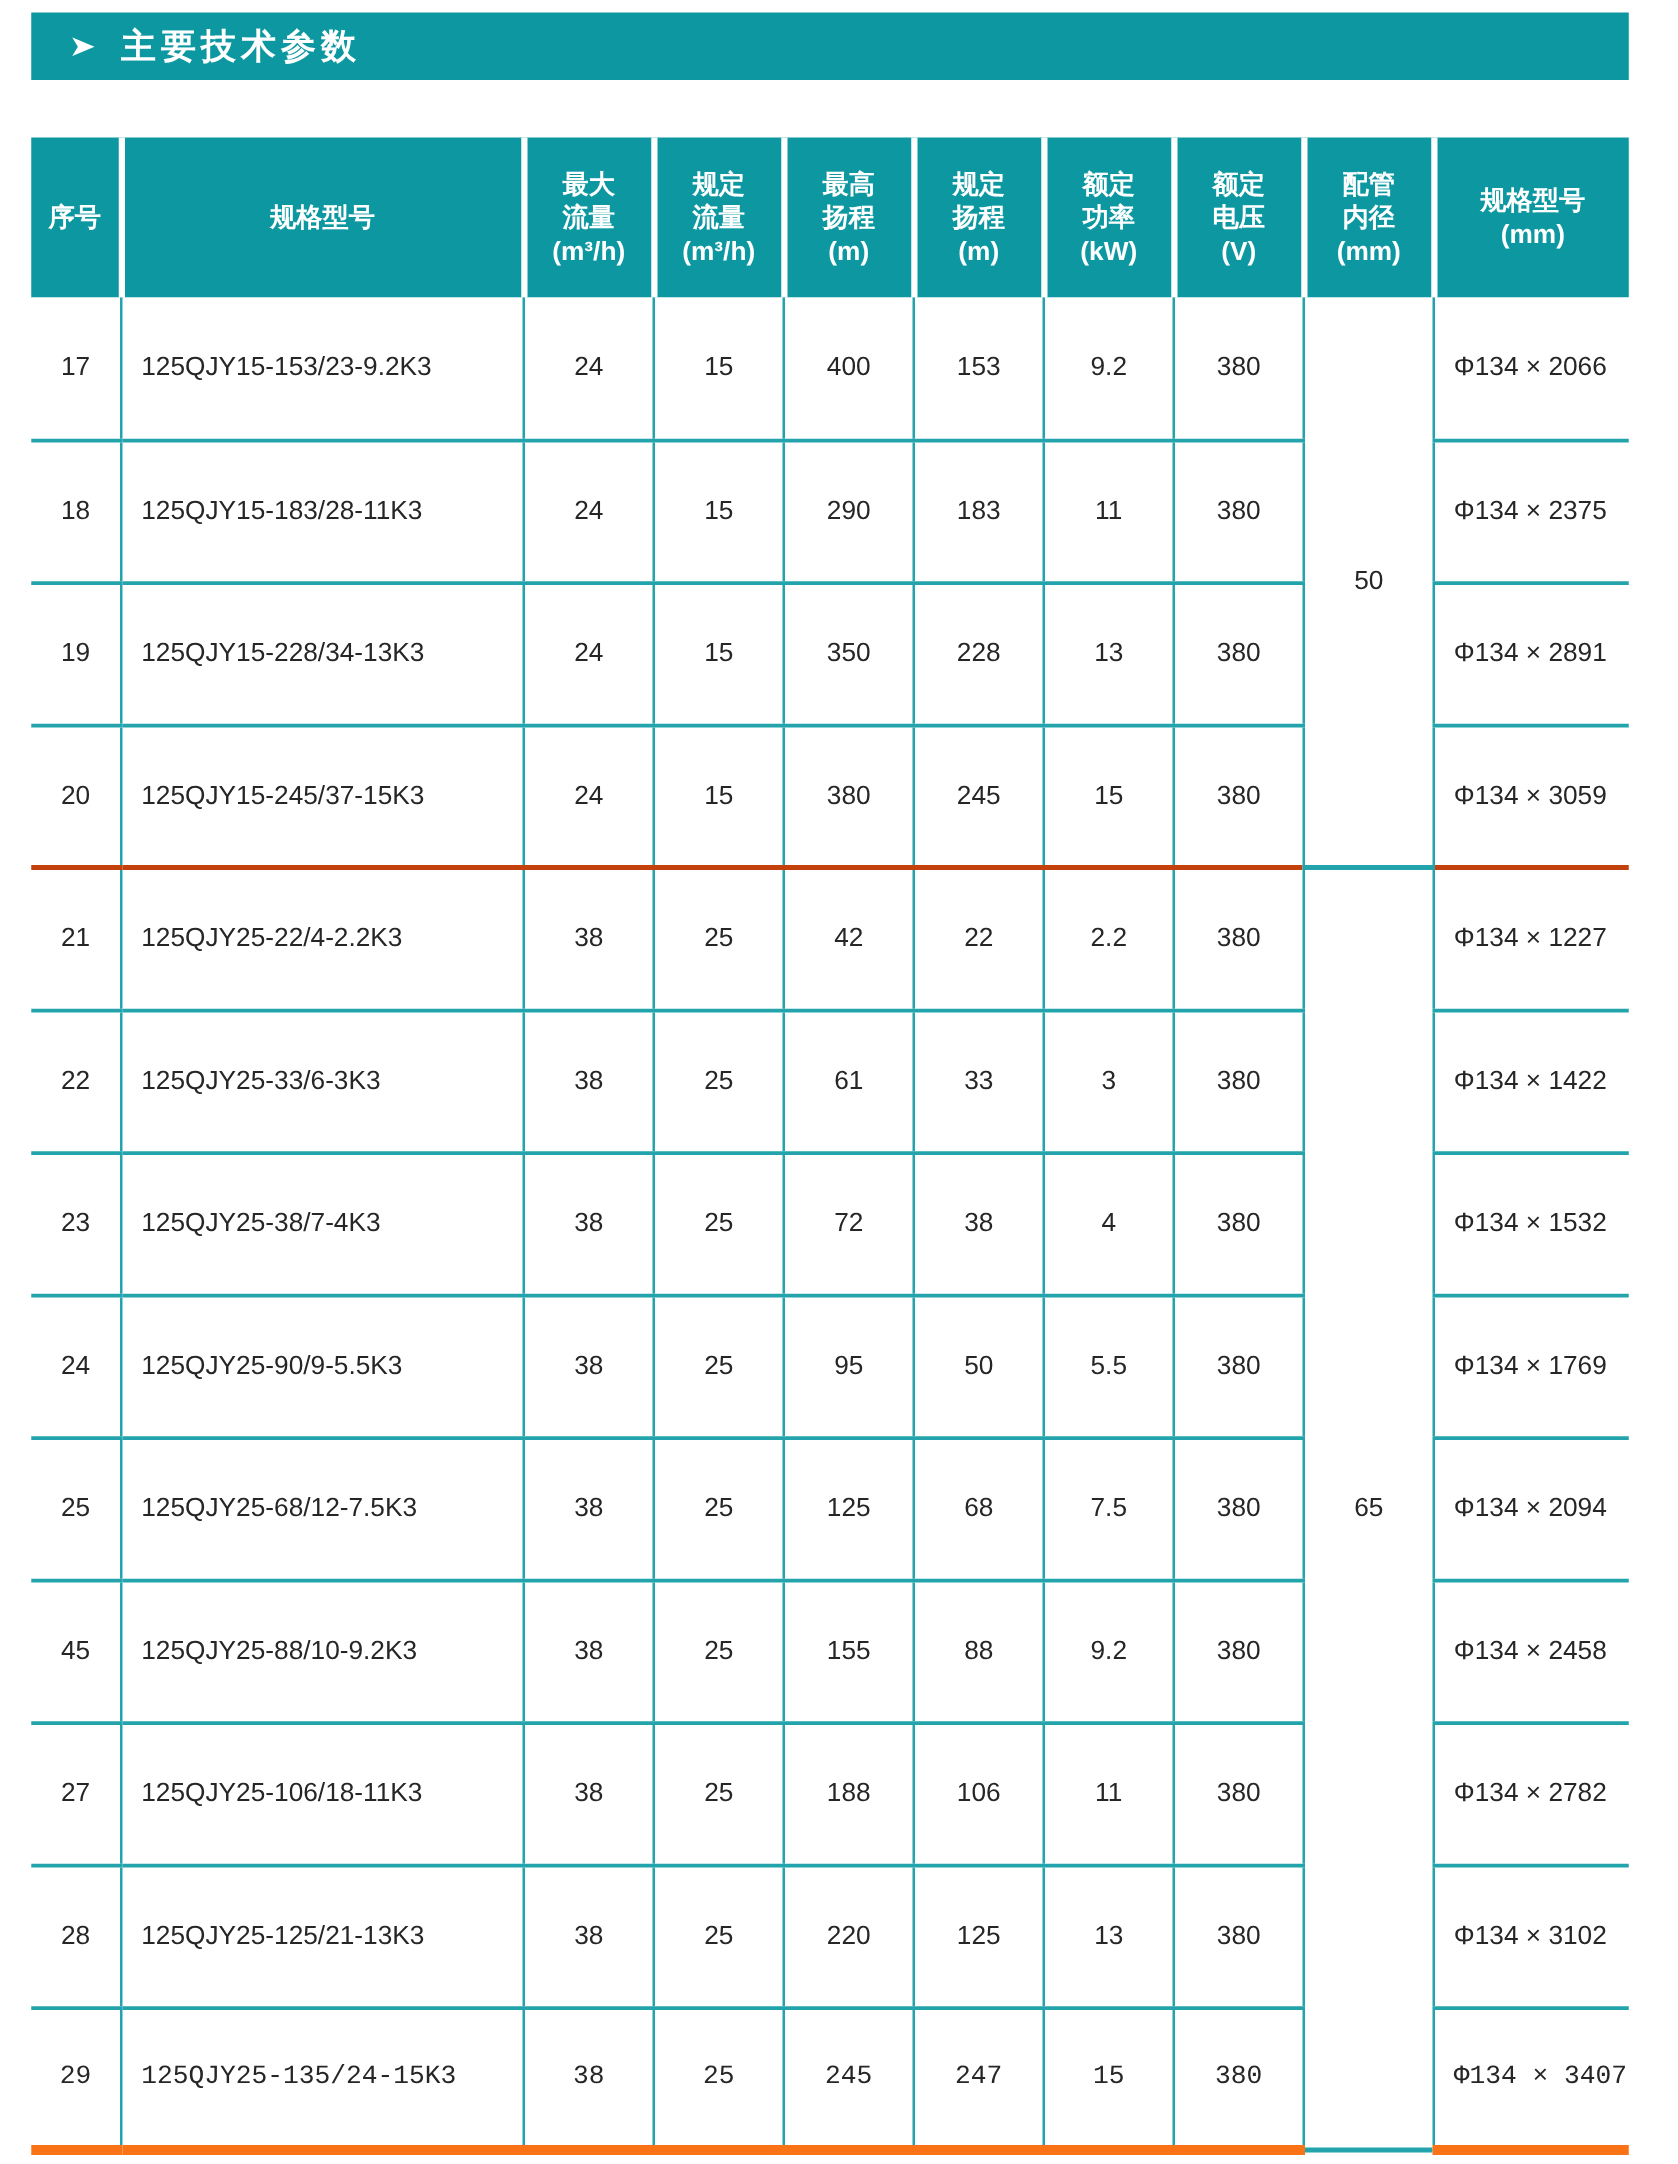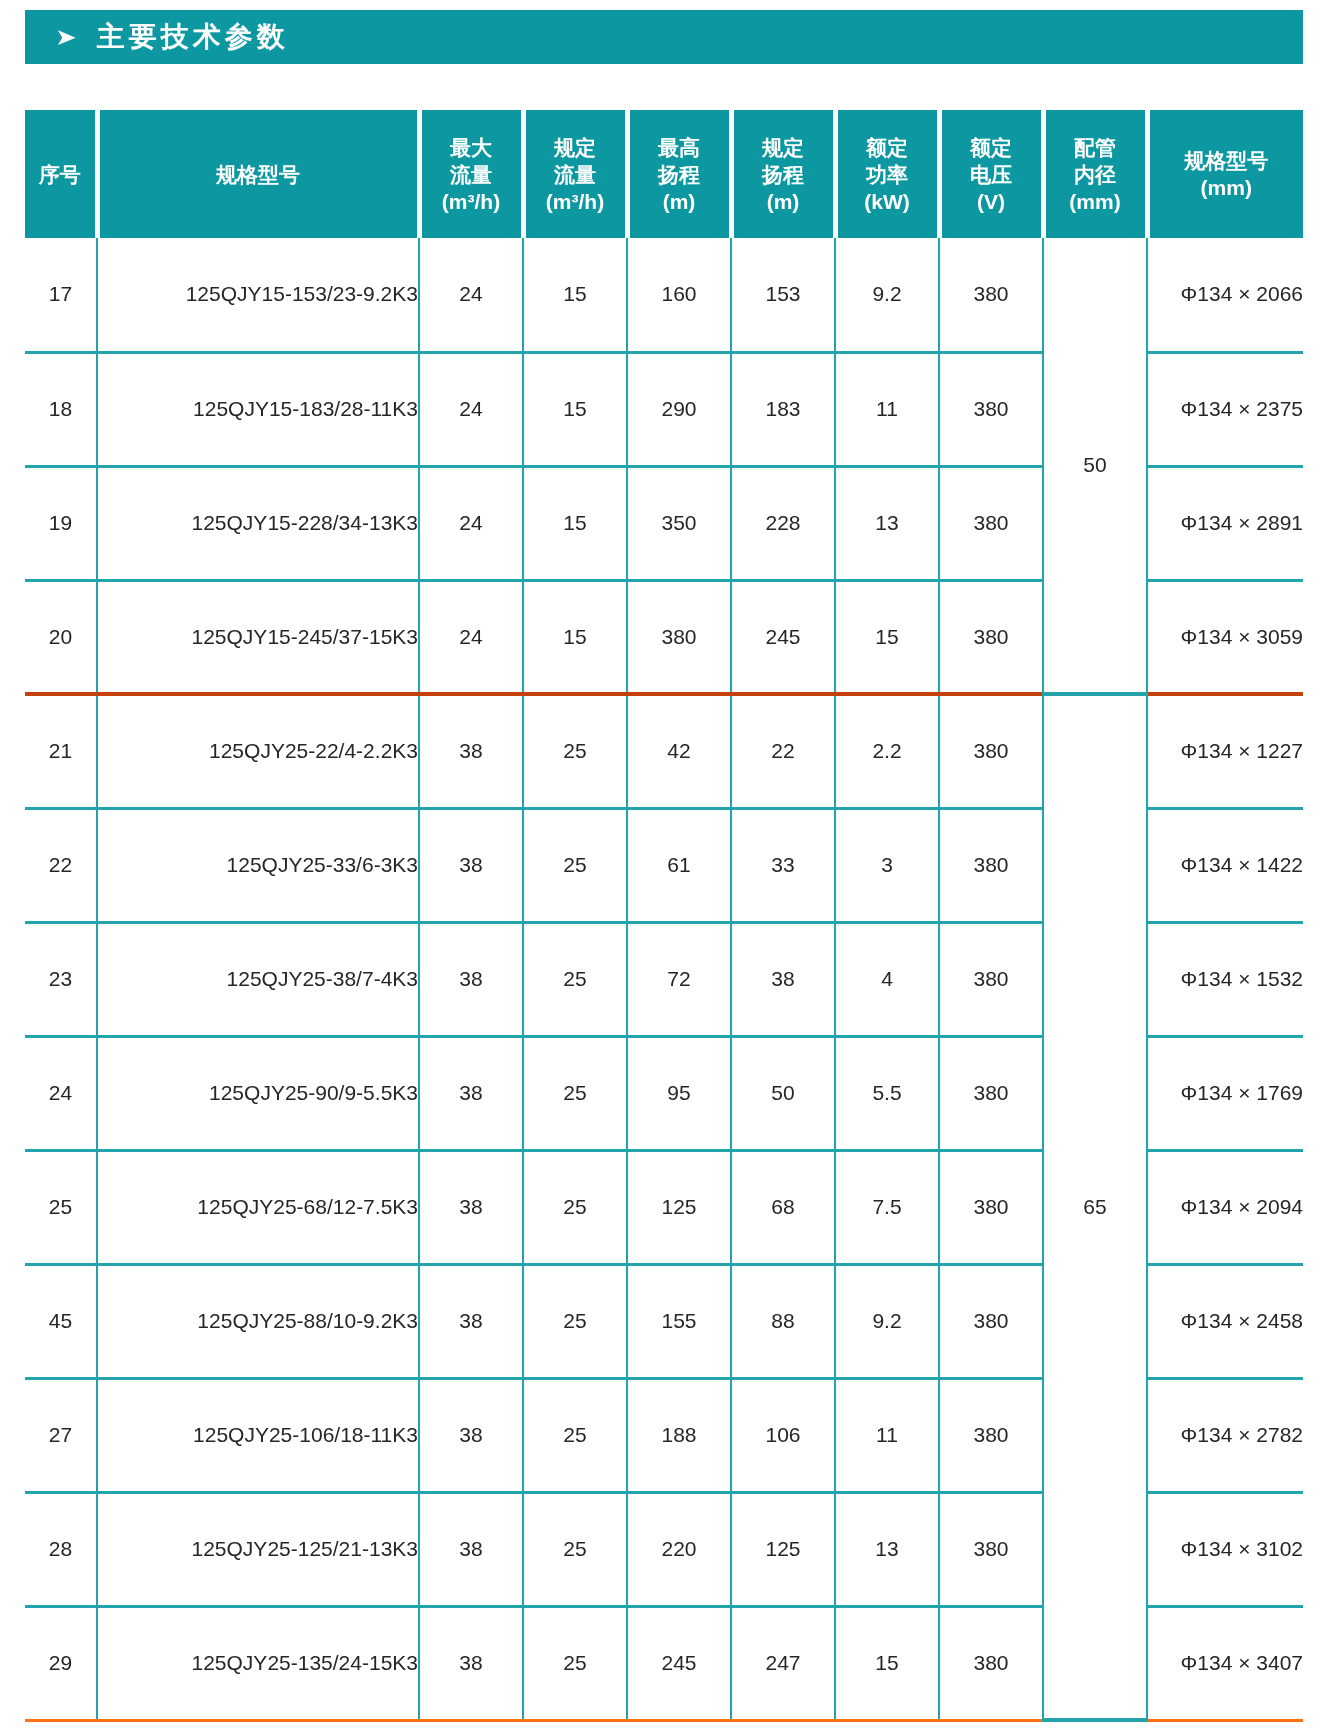--- a/index.html
+++ b/index.html
@@ -64,23 +64,23 @@
     font-size: 21px;
     color: #262626;
     text-align: center;
     vertical-align: middle;
     padding: 0;
     background: #ffffff;
   }
   tbody td:not(.c0) { border-left: 2px solid #23a4ac; }
   tbody tr:not(:first-child) td { border-top: 3px solid #23a4ac; }
   tbody tr.group-start td { border-top: 4px solid #c2410c; }
-  tbody tr:last-child td { border-bottom: 3px solid #f97316; }
+  tbody tr:last-child td { border-bottom: 8px solid #f97316; font-family: Liberation Mono, monospace; }
   tbody td.pipe { border-bottom: 4px solid #23a4ac; }
-  tbody td.left { text-align: right; padding-left: 25px; }
+  tbody td.left { text-align: left; padding-left: 15px; }
 </style>
 </head>
 <body>
 
 <div class="page">
 
   <div class="title-bar">
     <span class="title-arrow">➤</span>
     <span class="title-text">主要技术参数</span>
   </div>
@@ -146,21 +146,21 @@
             <div>(mm)</div>
           </th>
         </tr>
     </thead>
     <tbody id="table-body">
         <tr>
           <td class="c0">17</td>
           <td class="c1 left">125QJY15-153/23-9.2K3</td>
           <td class="c2">24</td>
           <td class="c3">15</td>
-          <td class="c4">160</td>
+          <td class="c4">400</td>
           <td class="c5">153</td>
           <td class="c6">9.2</td>
           <td class="c7">380</td>
           <td class="c8 pipe" rowspan="4">50</td>
           <td class="c9 left">Φ134 × 2066</td>
         </tr>
         <tr>
           <td class="c0">18</td>
           <td class="c1 left">125QJY15-183/28-11K3</td>
           <td class="c2">24</td>

